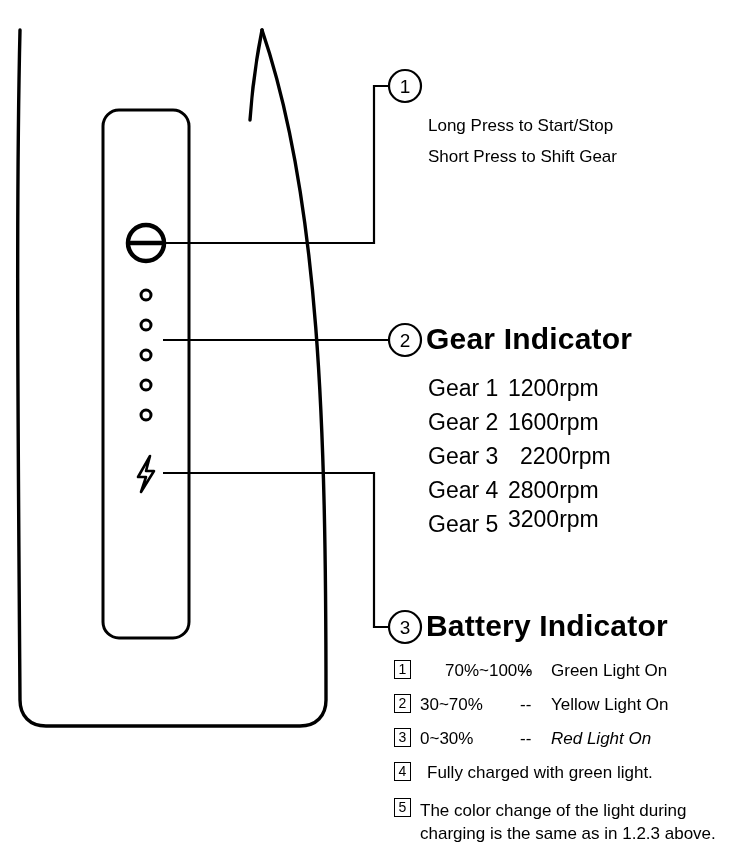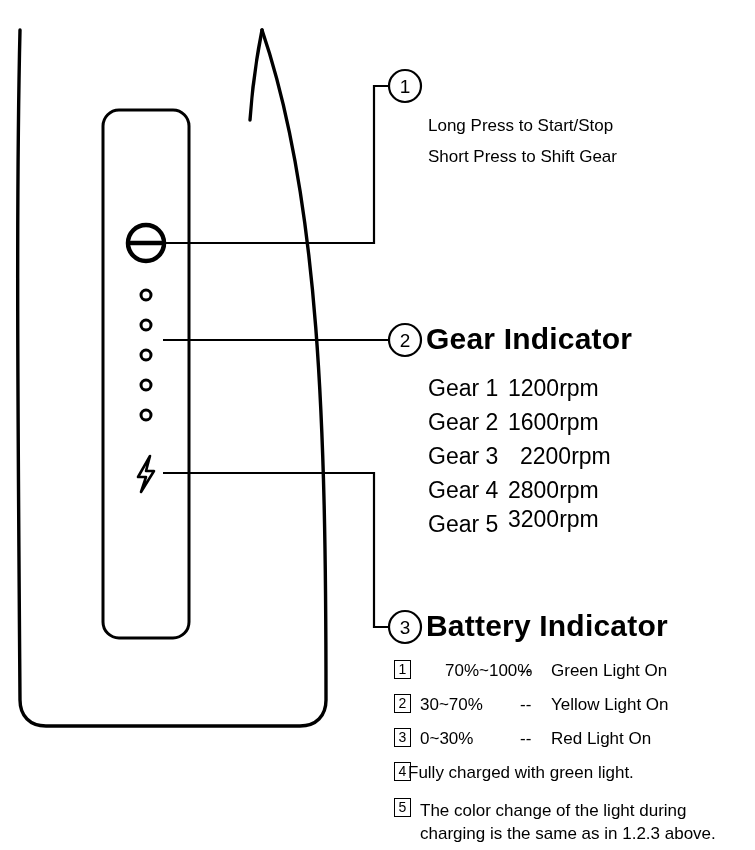--- a/index.html
+++ b/index.html
@@ -148,21 +148,21 @@
   <div class="txt batt-line" style="left:551px; top:662px;">Green Light On</div>
 
   <div class="numbox" style="left:394px; top:694px;">2</div>
   <div class="txt batt-line" style="left:420px; top:696px;">30~70%</div>
   <div class="txt batt-line" style="left:520px; top:696px;">--</div>
   <div class="txt batt-line" style="left:551px; top:696px;text-align:center;">Yellow Light On</div>
 
   <div class="numbox" style="left:394px; top:728px;">3</div>
   <div class="txt batt-line" style="left:420px; top:730px;">0~30%</div>
   <div class="txt batt-line" style="left:520px; top:730px;">--</div>
-  <div class="txt batt-line" style="left:551px; top:730px;">Red Light On</div>
+  <div class="txt batt-line" style="left:551px; top:730px;font-style:italic;">Red Light On</div>
 
   <div class="numbox" style="left:394px; top:762px;">4</div>
-  <div class="txt batt-line" style="left:408px; top:764px;">Fully charged with green light.</div>
+  <div class="txt batt-line" style="left:427px; top:764px;">Fully charged with green light.</div>
 
   <div class="numbox" style="left:394px; top:798px;">5</div>
   <div class="wrap2" style="left:420px; top:800px;">The color change of the light during charging is the same as in 1.2.3 above.</div>
 
 </div>
 
 </body></html>

